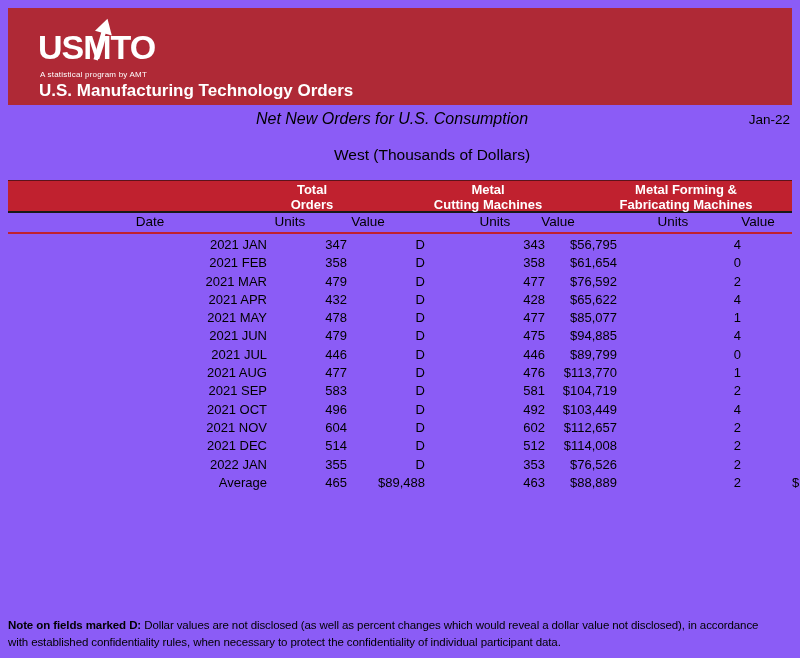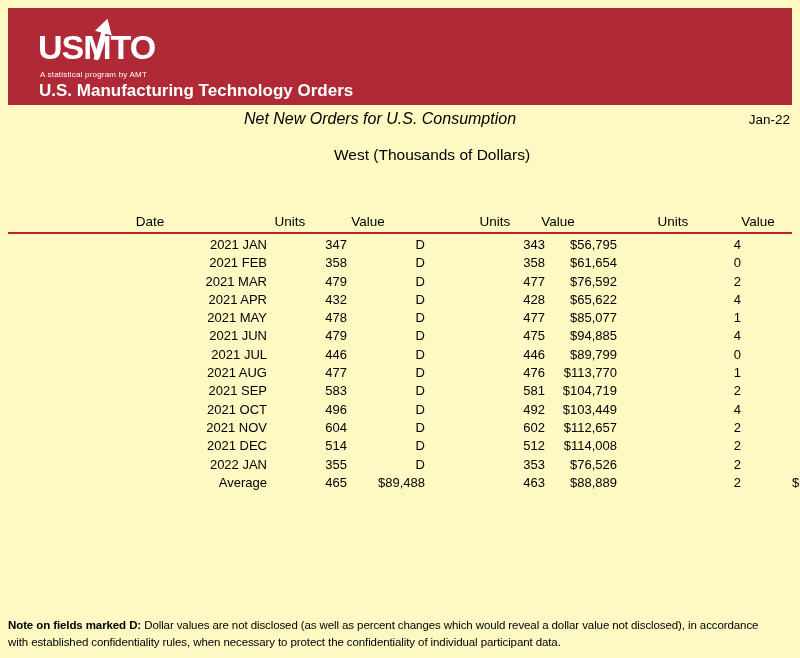--- a/index.html
+++ b/index.html
@@ -2,41 +2,41 @@
 <html style="--banner-red: #AF2936; --table-red: #C0212F; --text-black: #000000;"><head>
 <meta charset="utf-8">
 <style>
   :root{
     --banner-red:#AF2936;
     --table-red:#C0212F;
     --text-black:#000000;
   }
   html,body{margin:0;padding:0;background:#fff;}
   .page{
-    position:relative;width:800px;height:658px;background:#fef9c3;overflow:hidden;
+    position:relative;width:800px;height:658px;background:#8b5cf6;overflow:hidden;
     font-family:"Liberation Sans",sans-serif;color:var(--text-black);
   }
 
   
   .banner{
     position:absolute;left:8px;top:8px;width:784px;height:97px;
     background:var(--banner-red);color:#fff;
   }
   .logo-text{
     position:absolute;left:30px;top:22px;
     font-size:34px;font-weight:bold;letter-spacing:-1px;line-height:1;
   }
   .logo-arrow{position:absolute;left:70px;top:8px;width:36px;height:48px;}
   .tagline{position:absolute;left:32px;top:62px;font-size:8px;letter-spacing:.2px;}
   .banner-subtitle{position:absolute;left:31px;top:73px;font-size:17px;font-weight:bold;}
 
   
   .report-title{
     position:absolute;left:0;top:110px;width:760px;text-align:center;
-    font-size:16px;font-style:italic;
+    font-size:16px;font-style:italic;padding-left:12px;
   }
   .report-date{position:absolute;top:112px;right:10px;font-size:13.5px;}
   .report-subtitle{
     position:absolute;left:0;top:146px;width:800px;text-align:center;font-size:15.5px;padding-left:32px;
   }
 
   
   .group-band{
     position:absolute;left:8px;top:180px;width:784px;height:33px;box-sizing:border-box;
     background:var(--table-red);
@@ -90,20 +90,34 @@
       </g>
     </svg>
     <div class="tagline">A statistical program by AMT</div>
     <div class="banner-subtitle">U.S. Manufacturing Technology Orders</div>
   </div>
 
   <div class="report-title">Net New Orders for U.S. Consumption</div>
   <div class="report-date">Jan-22</div>
   <div class="report-subtitle">West (Thousands of Dollars)</div>
 
+  <div class="group-band">
+    <div class="group group-1">
+      <div>Total</div>
+      <div>Orders</div>
+    </div>
+    <div class="group group-2">
+      <div>Metal</div>
+      <div>Cutting Machines</div>
+    </div>
+    <div class="group group-3">
+      <div>Metal Forming &amp;</div>
+      <div>Fabricating Machines</div>
+    </div>
+  </div>
 
   <div class="col-labels">
     <span class="col-label cl-0">Date</span>
     <span class="col-label cl-1">Units</span>
     <span class="col-label cl-2">Value</span>
     <span class="col-label cl-3">Units</span>
     <span class="col-label cl-4">Value</span>
     <span class="col-label cl-5">Units</span>
     <span class="col-label cl-6">Value</span>
   </div>

